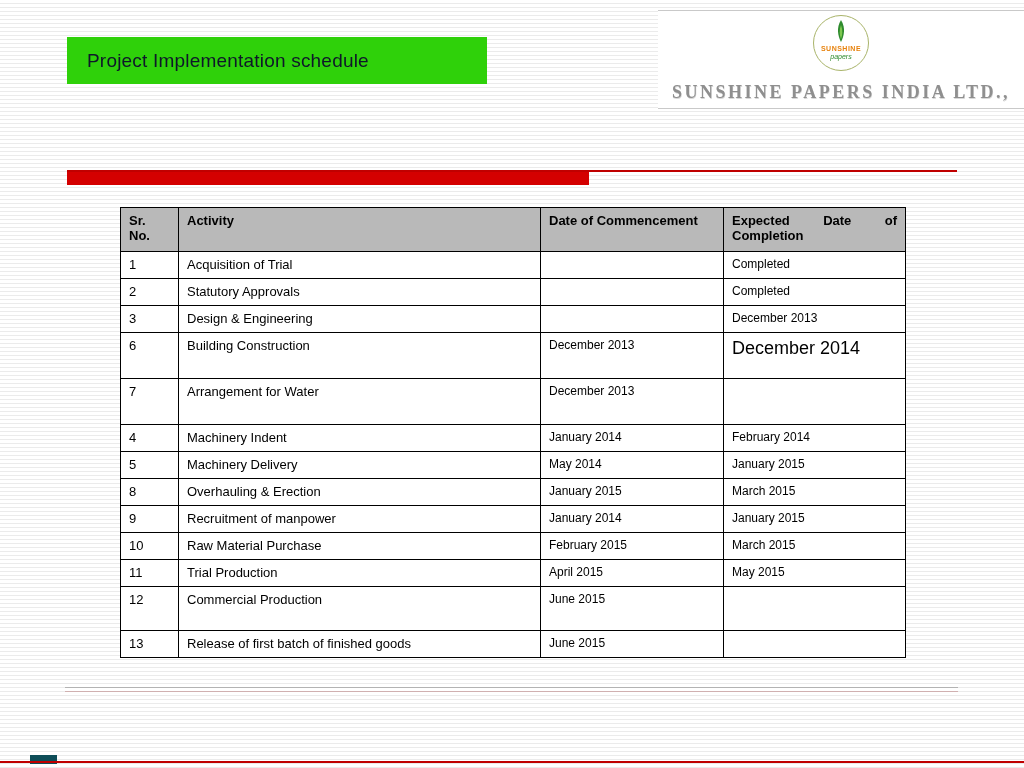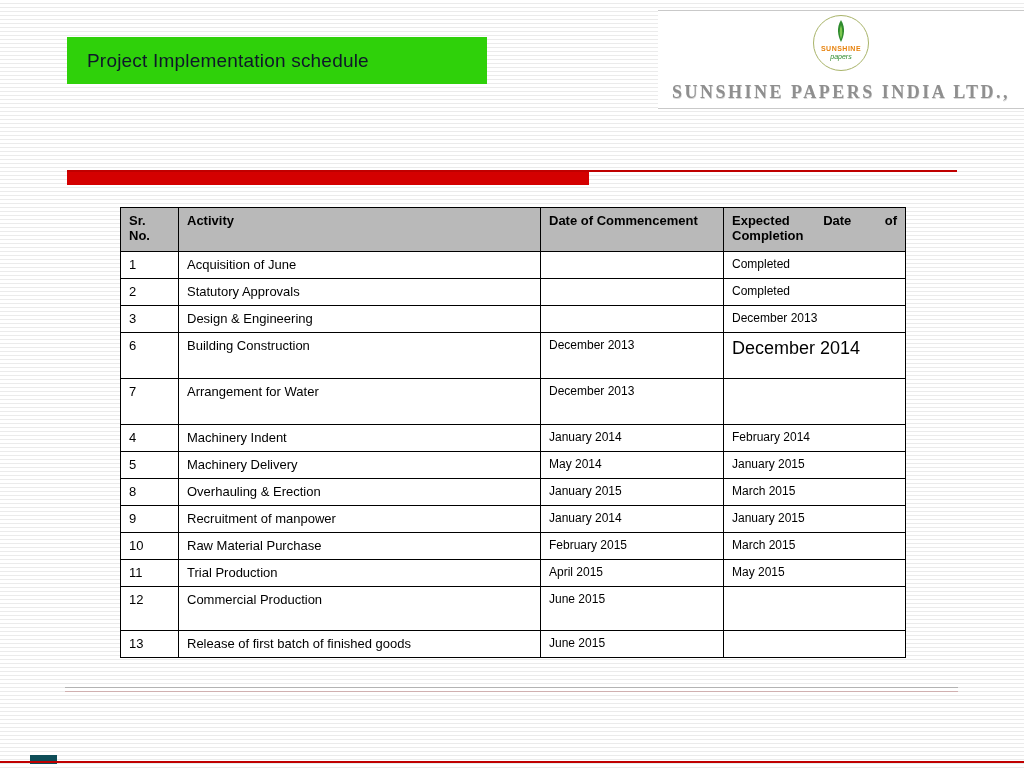--- a/index.html
+++ b/index.html
@@ -198,21 +198,21 @@
         <tr>
           <th>Sr. No.</th>
           <th>Activity</th>
           <th>Date of Commencement</th>
           <th>Expected Date of Completion</th>
         </tr>
       </thead>
       <tbody>
         <tr class="normal">
           <td class="sr">1</td>
-          <td class="act">Acquisition of June</td>
+          <td class="act">Acquisition of Trial</td>
           <td class="date"></td>
           <td class="date">Completed</td>
         </tr>
         <tr class="normal">
           <td class="sr">2</td>
           <td class="act">Statutory Approvals</td>
           <td class="date"></td>
           <td class="date">Completed</td>
         </tr>
         <tr class="normal">

